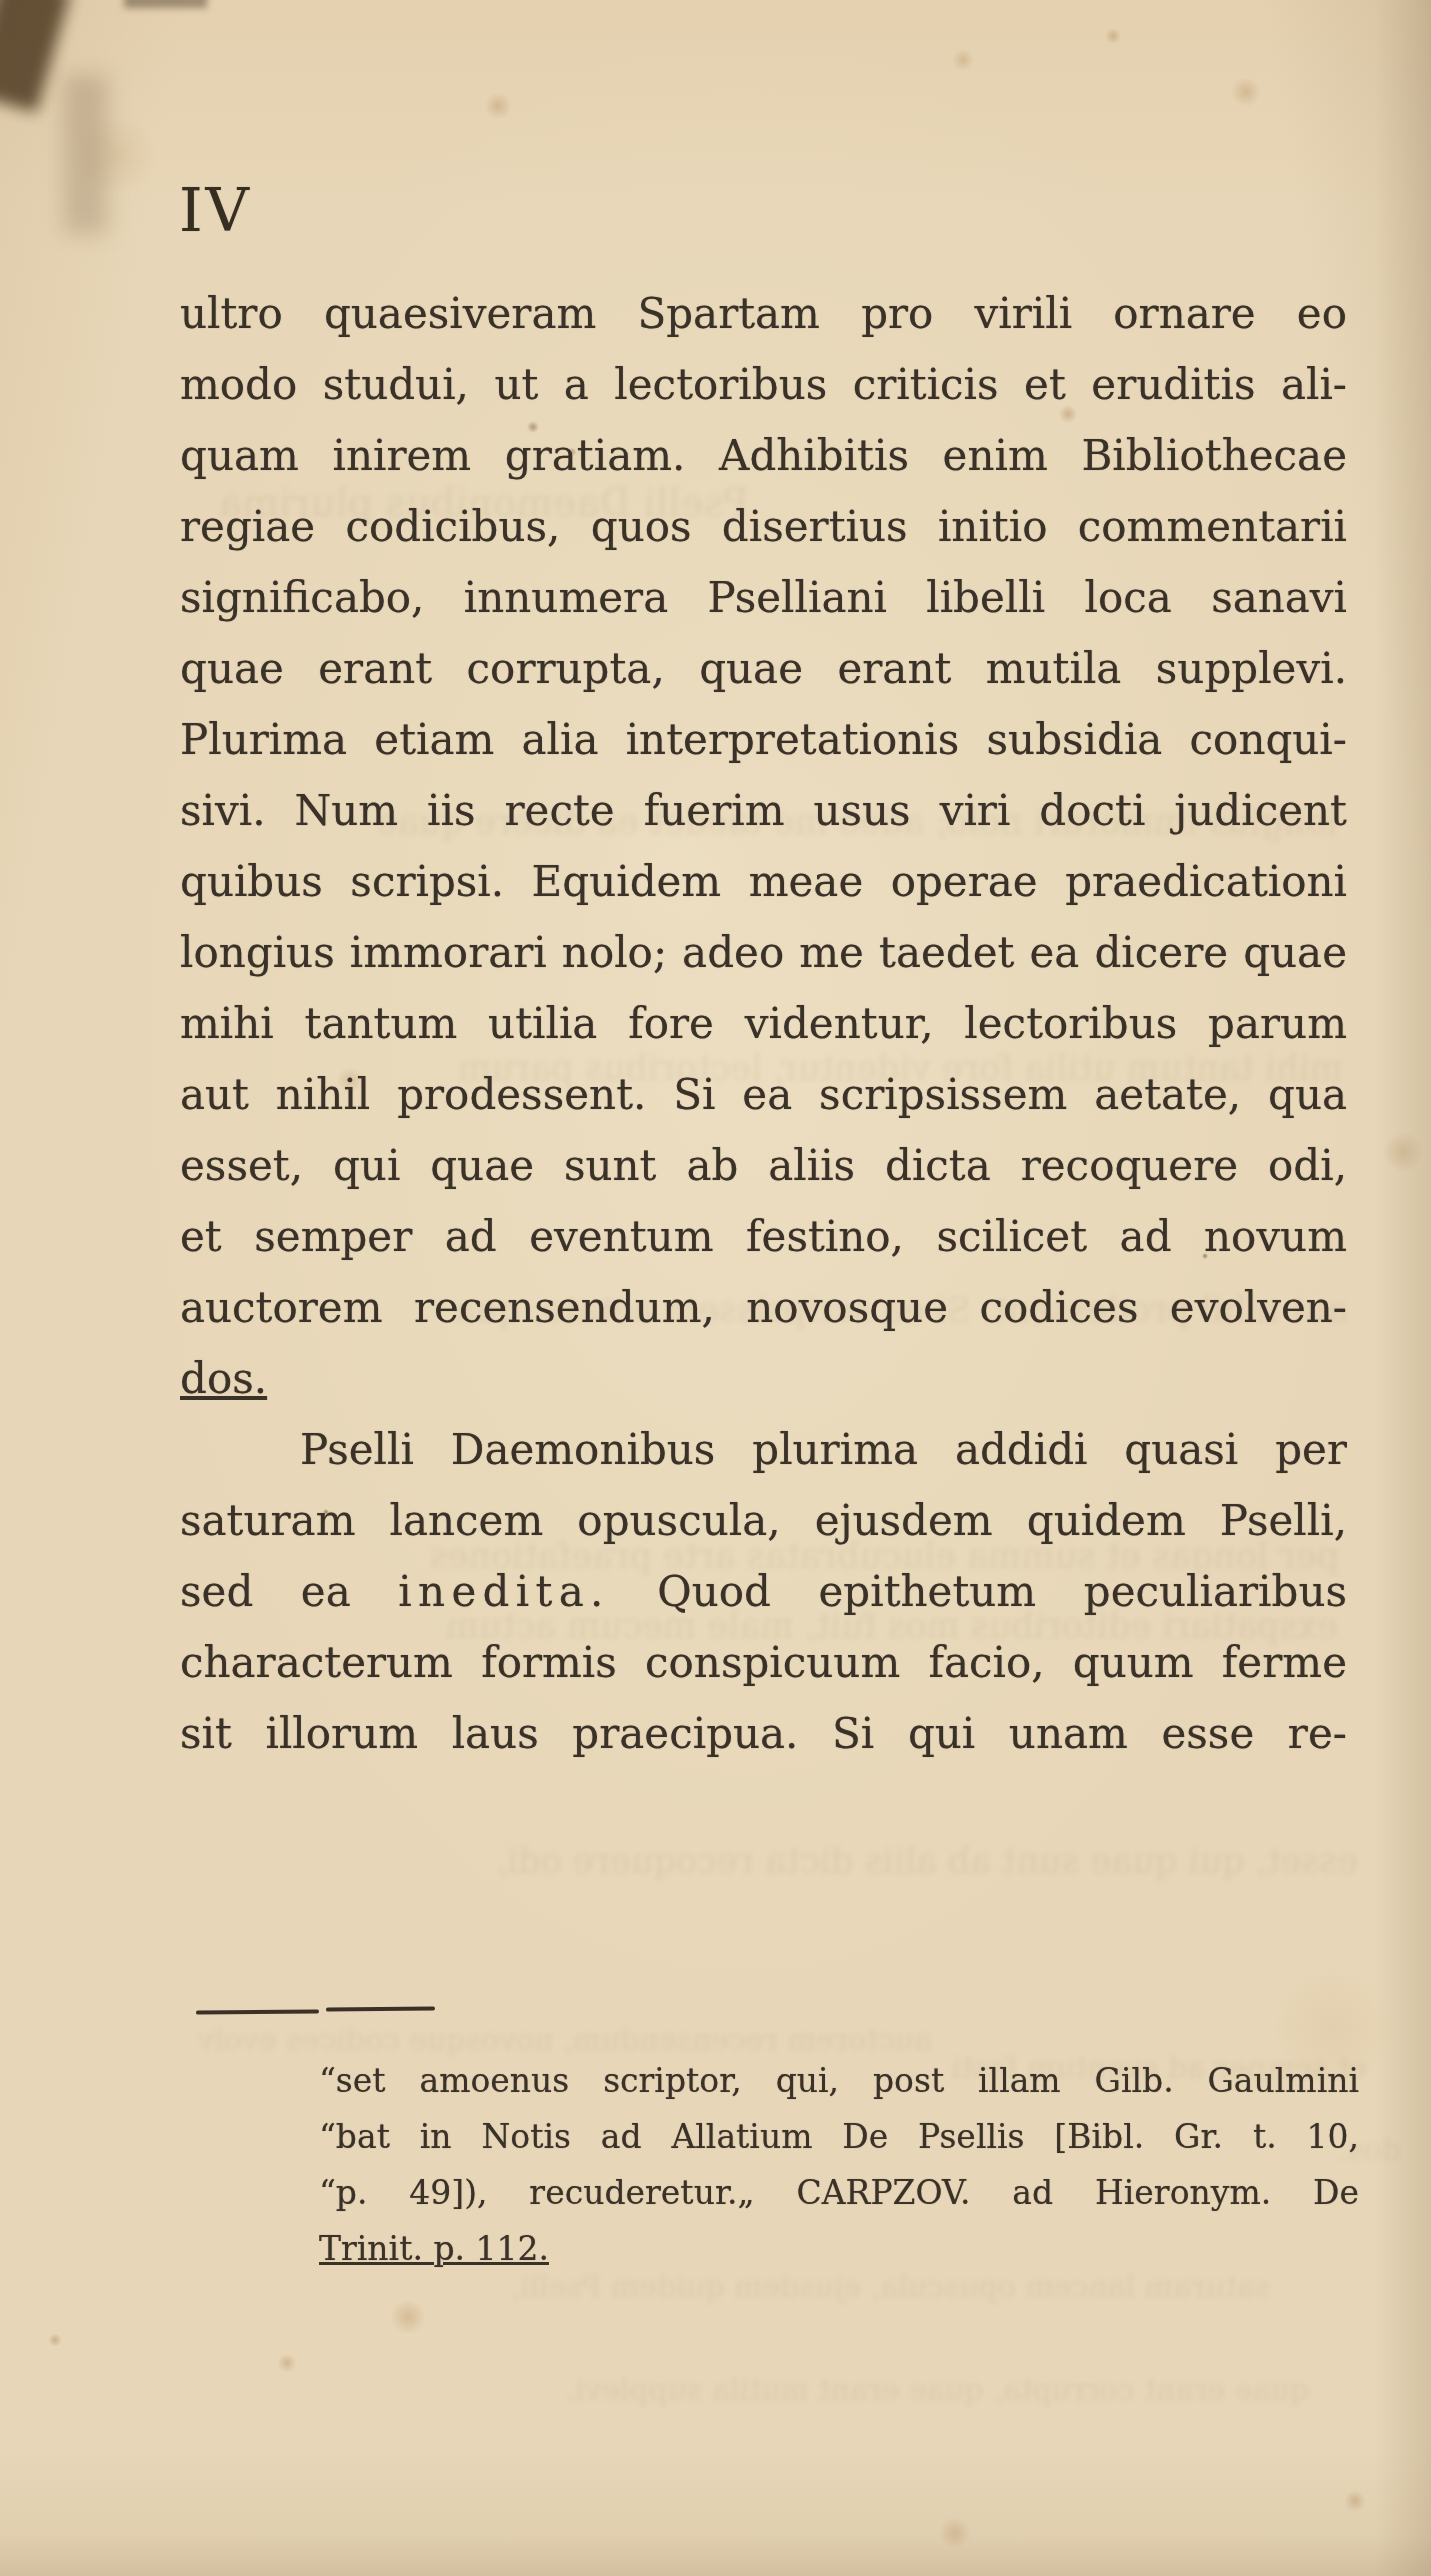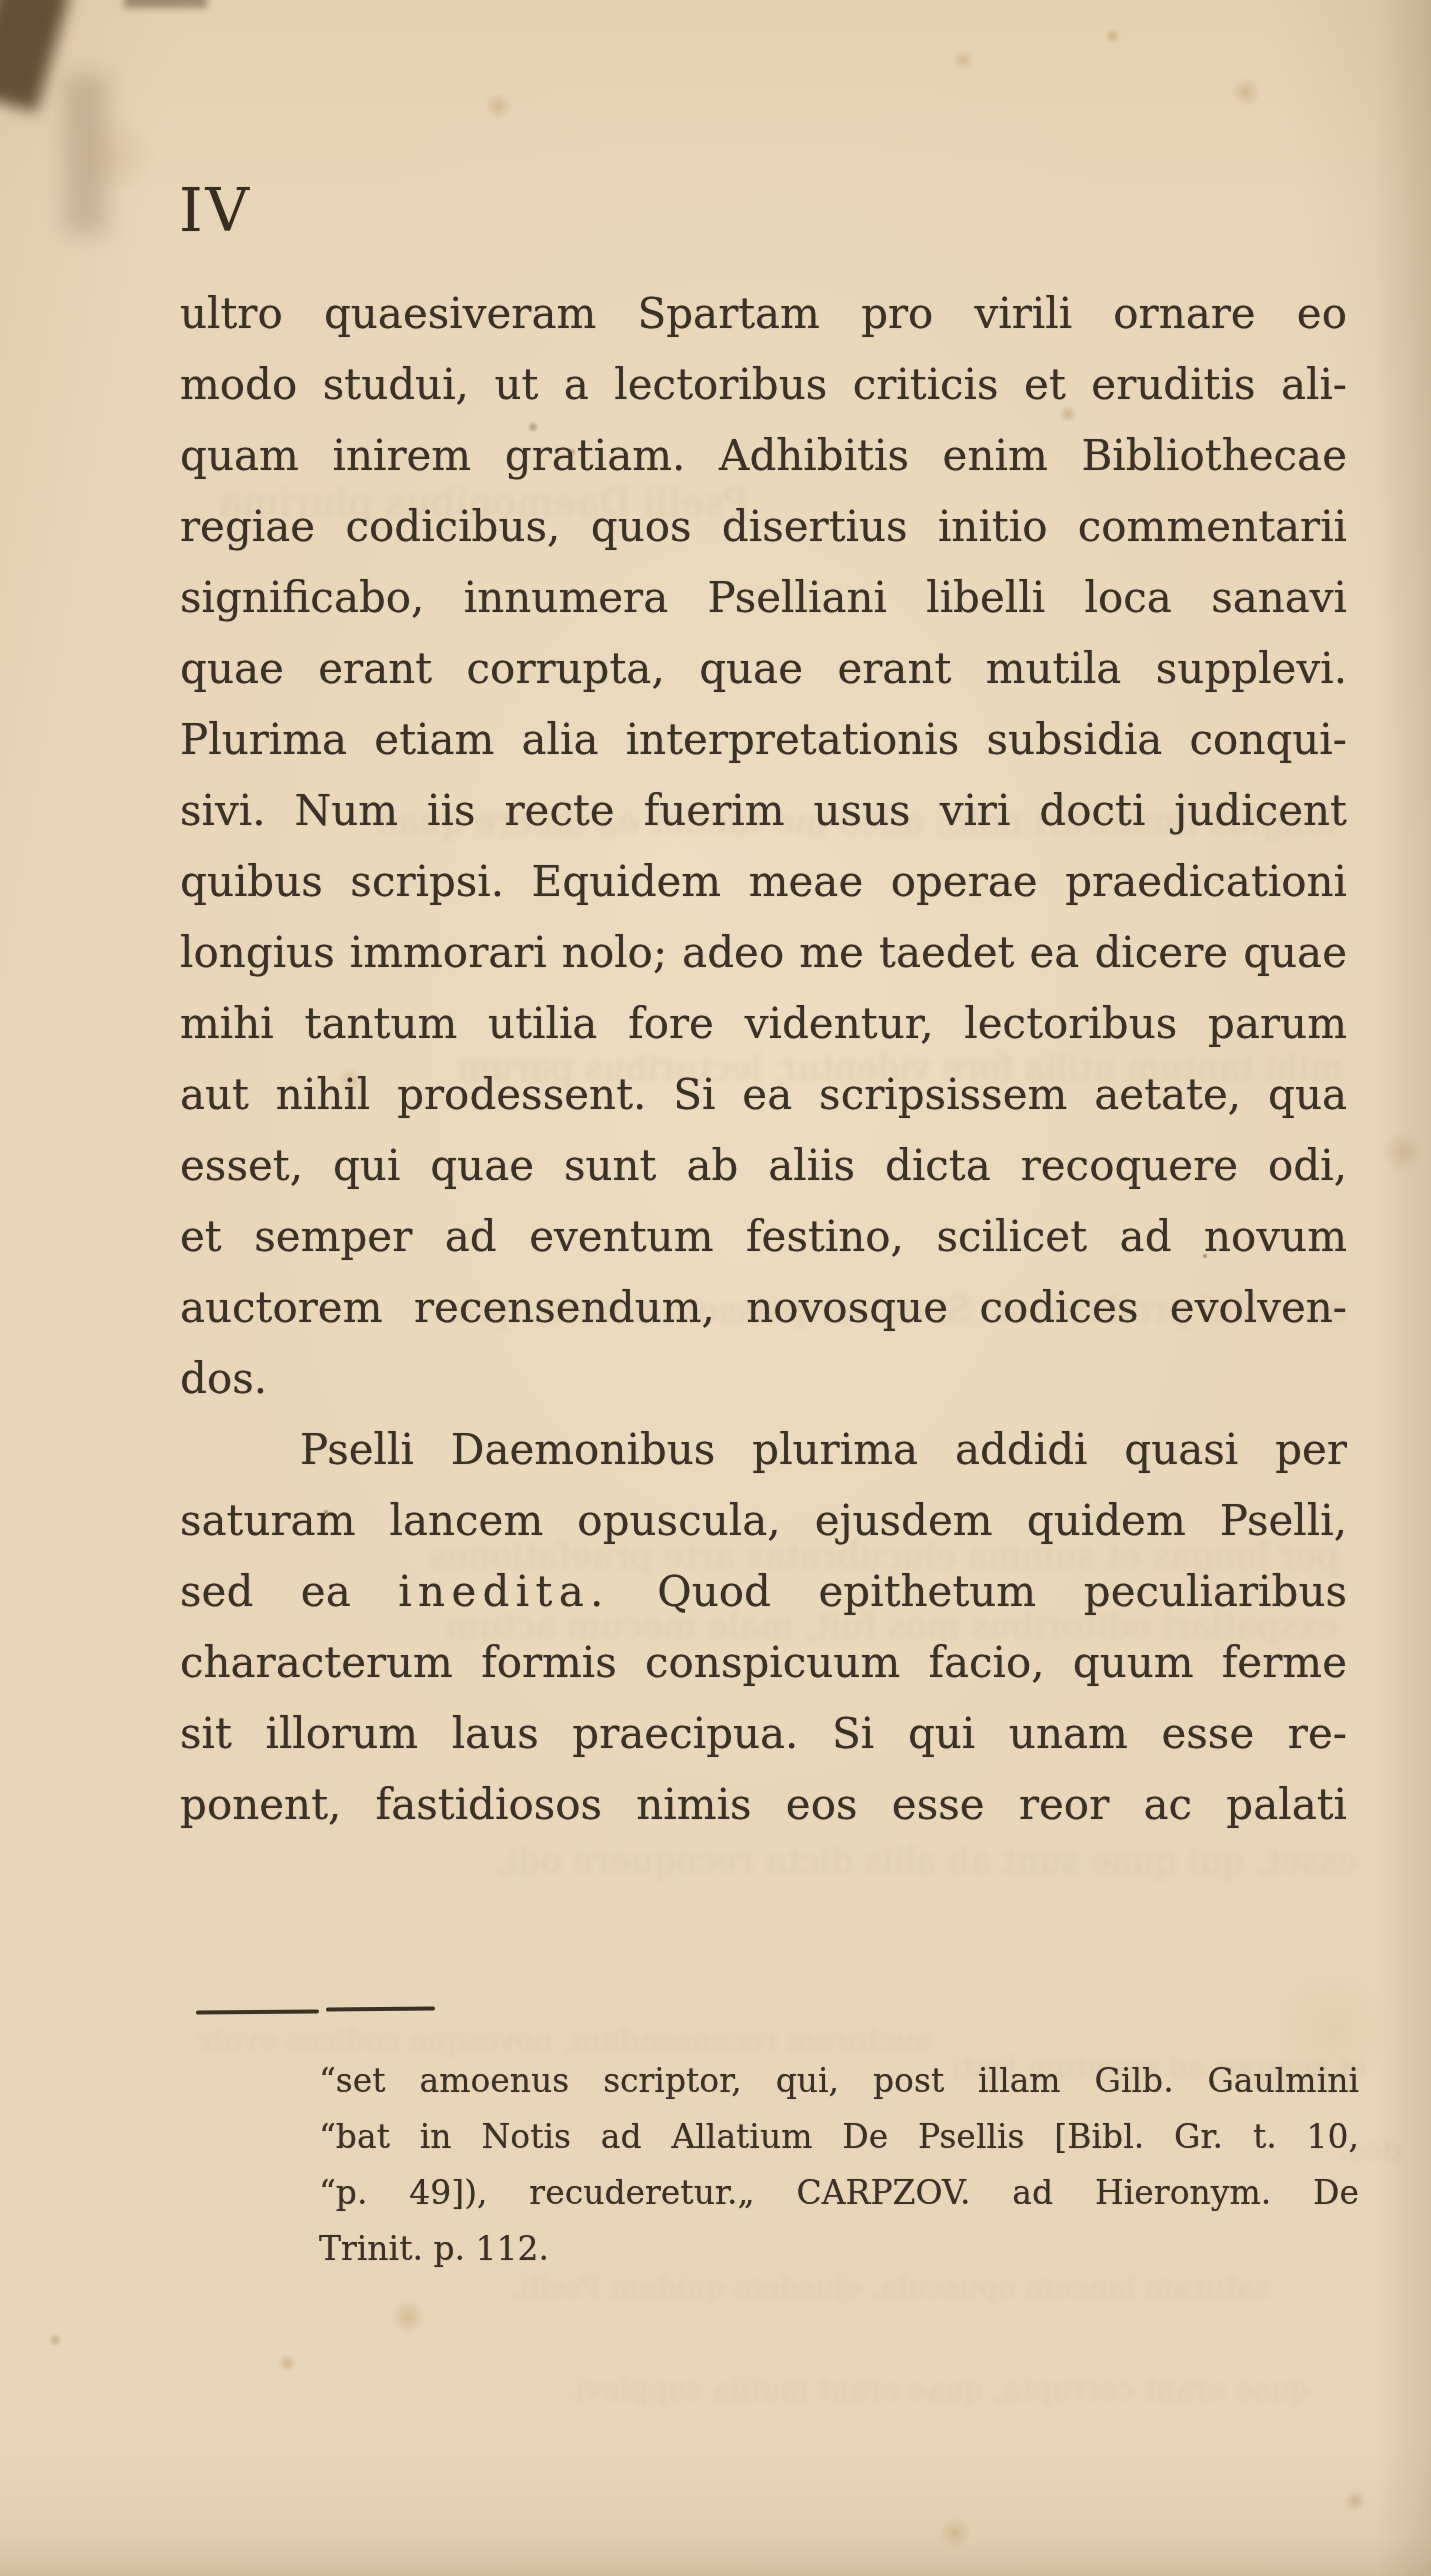--- a/index.html
+++ b/index.html
@@ -56,21 +56,21 @@
   .ink{text-shadow:0 0 1px rgba(55,45,35,.55);}
   .page-number{position:absolute;left:179px;top:180px;font-size:60px;line-height:1em;
     letter-spacing:2.9px;color:#372e22;}
   .main-text{position:absolute;left:180px;top:278px;width:1167px;
     font-size:42px;line-height:71px;}
   .main-text .line{height:71px;}
   .footnote-text{position:absolute;left:319px;top:2043px;width:1040px;
     font-size:33px;line-height:56px;margin-top:10px;}
   .footnote-text .line{height:56px;}
   .line{text-align:justify;text-align-last:justify;overflow:hidden;}
-  .line.left{text-align:left;text-align-last:left;}
+  .line.left{text-align:left;text-align-last:left;text-decoration:underline;}
   .line.indent{text-indent:120px;}
   .em{letter-spacing:.15em;}
   .rule-seg{position:absolute;height:3.9px;background:#3b3227;border-radius:1.9px;}
   .rule-seg.s1{left:196px;top:2010px;width:123px;transform:rotate(-0.5deg);}
   .rule-seg.s2{left:326px;top:2007px;width:109px;transform:rotate(-0.6deg);}
 </style>
 </head>
 <body>
 
 <div class="page">
@@ -107,21 +107,20 @@
       <div class="line">aut nihil prodessent.  Si ea scripsissem aetate, qua</div>
       <div class="line">esset, qui quae sunt ab aliis dicta recoquere odi,</div>
       <div class="line">et semper ad eventum festino, scilicet ad novum</div>
       <div class="line">auctorem recensendum, novosque codices evolven-</div>
       <div class="line left">dos.</div>
       <div class="line indent">Pselli Daemonibus plurima addidi quasi per</div>
       <div class="line">saturam lancem opuscula, ejusdem quidem Pselli,</div>
       <div class="line"><span>sed ea </span><span class="em">inedita.</span><span>  Quod epithetum peculiaribus</span></div>
       <div class="line">characterum formis conspicuum facio, quum ferme</div>
       <div class="line">sit illorum laus praecipua.  Si qui unam esse re-</div>
-      <div class="line">ponent, fastidiosos nimis eos esse reor ac palati</div>
     </div>
 
   <div class="rule-seg s1"></div>
   <div class="rule-seg s2"></div>
 
   <div class="footnote-text ink">
       <div class="line">“set amoenus scriptor, qui, post illam Gilb. Gaulmini</div>
       <div class="line">“bat in Notis ad Allatium De Psellis [Bibl. Gr. t. 10,</div>
       <div class="line">“p. 49]), recuderetur.„  CARPZOV. ad Hieronym.  De</div>
       <div class="line left">Trinit. p. 112.</div>

